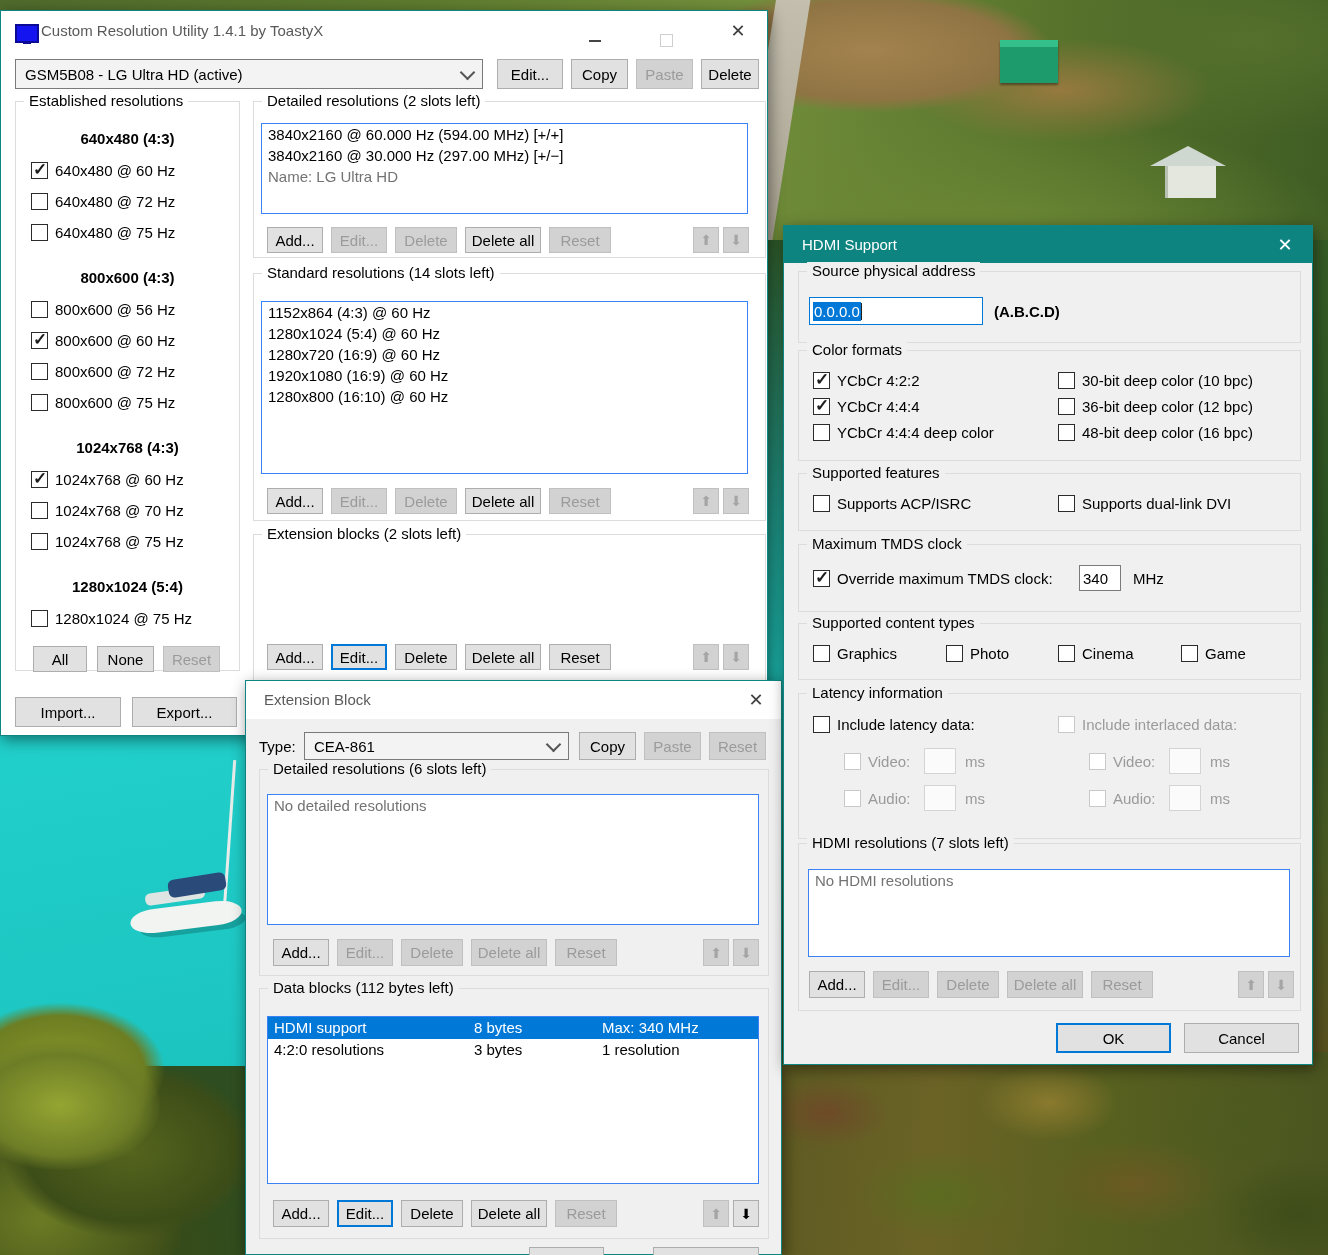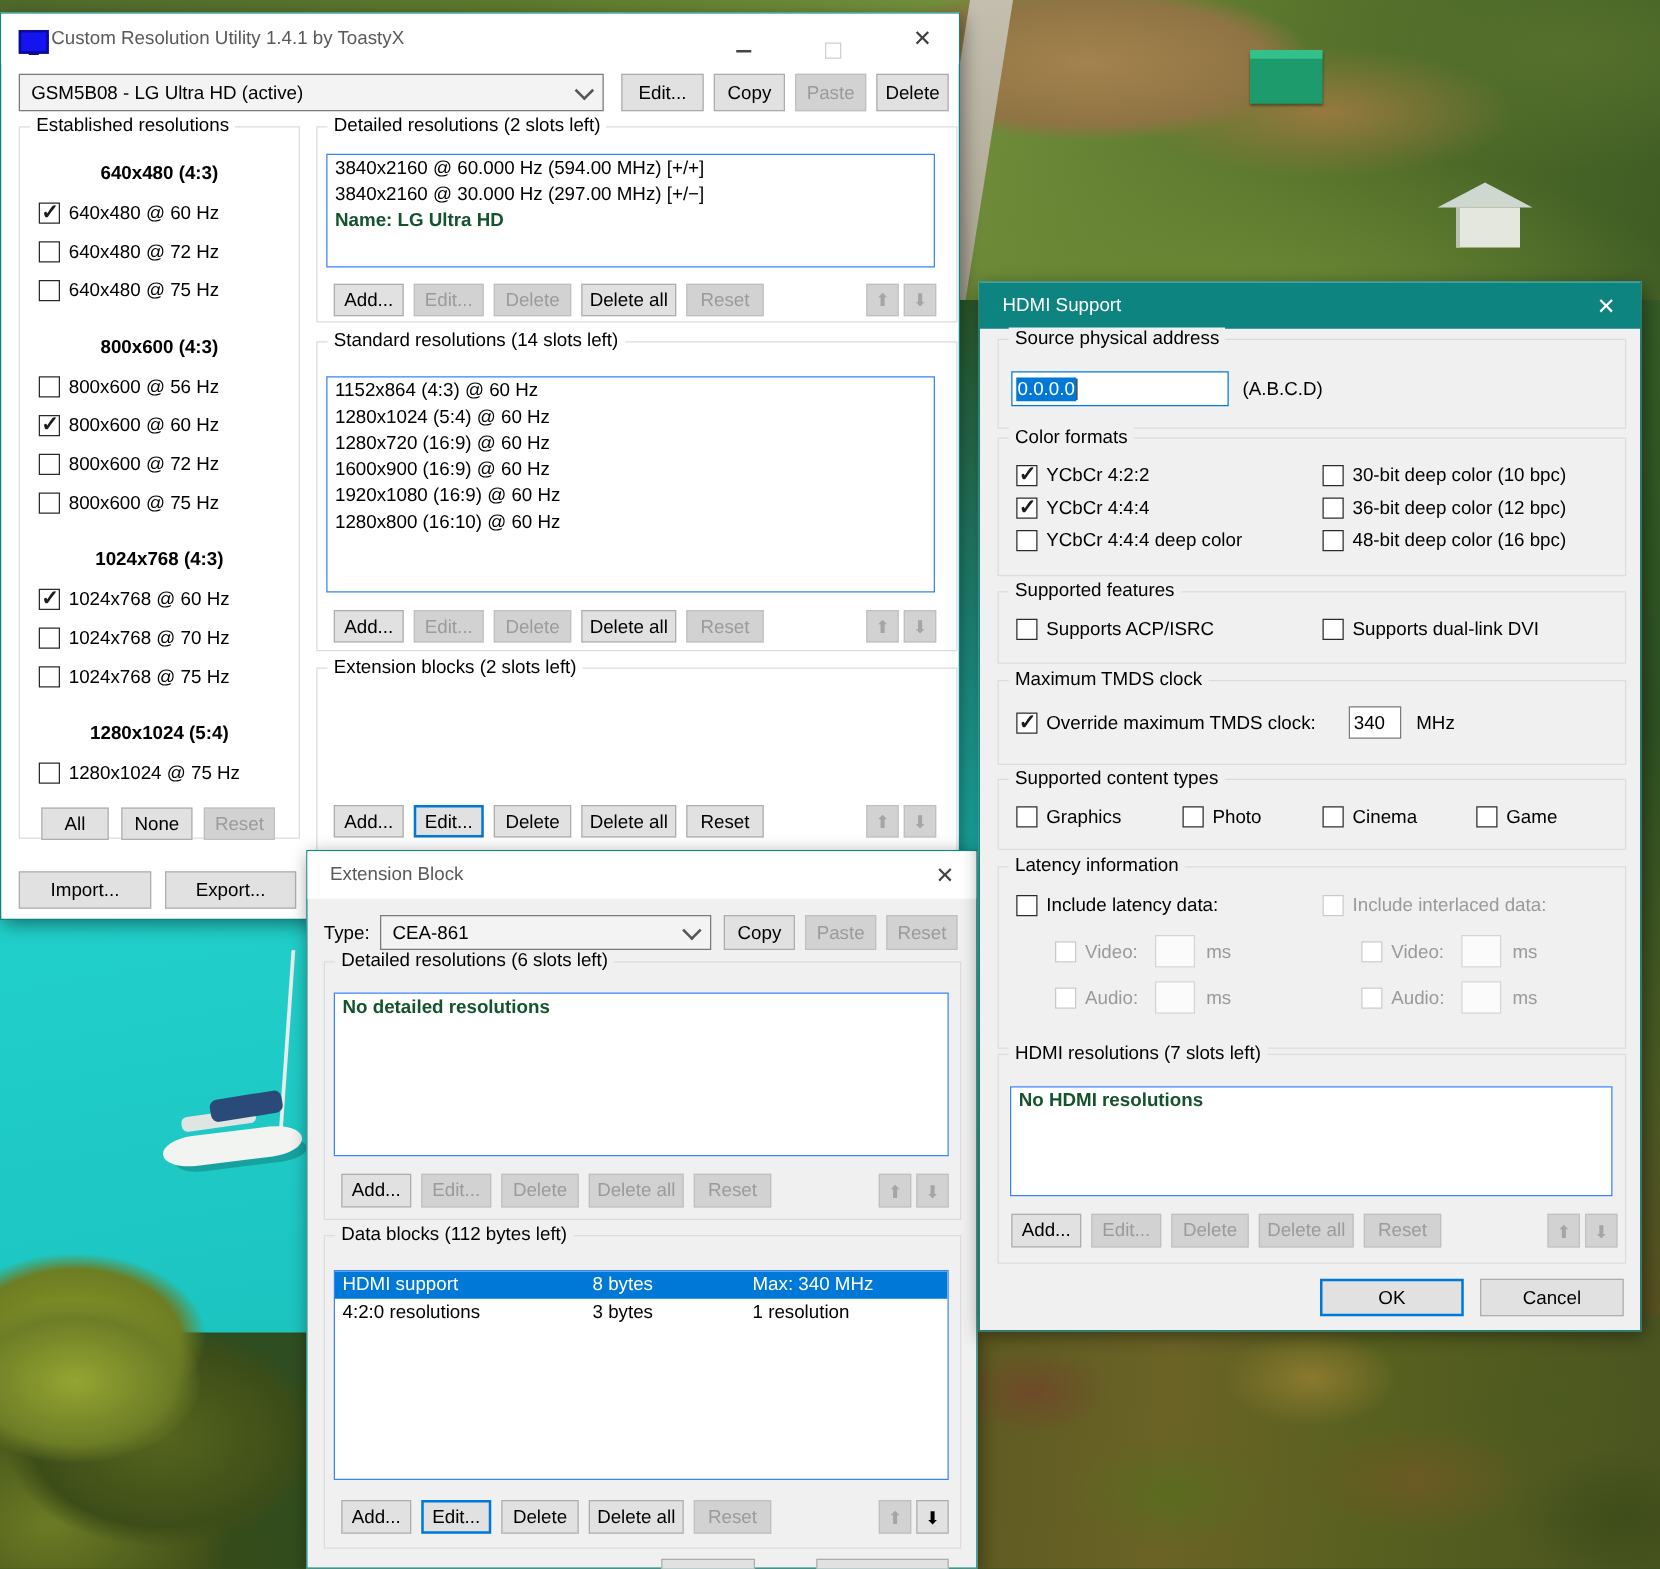--- a/index.html
+++ b/index.html
@@ -59,21 +59,21 @@
        display:flex;align-items:center;justify-content:center;font-size:15px;white-space:nowrap;}
   .btn.disabled{background:#d2d2d2;border-color:#c0c0c0;color:#9b9b9b;}
   .btn.focused{border:2px solid #0078d7;}
   .arrow{font-size:14px;color:#000;}
   .btn.disabled .arrow{color:#a5a5a5;}
   .groupbox{position:absolute;border:1px solid #dcdcdc;box-sizing:border-box;}
   .gb-label{position:absolute;top:-10px;left:8px;padding:0 5px;background:#fff;white-space:nowrap;}
   .dialog .gb-label{background:#f0f0f0;}
   .listbox{position:absolute;background:#fff;border:1px solid #3b82f6;box-sizing:border-box;overflow:hidden;}
   .li{padding:0 6px;line-height:21px;white-space:nowrap;}
-  .li.gray{color:#14532d;font-weight:bold;}
+  .li.gray{color:#737373;}
   .li.sel{background:#0078d7;color:#fff;}
   .combo{position:absolute;background:#f3f3f3;border:1px solid #7a7a7a;box-sizing:border-box;
          display:flex;align-items:center;padding:0 9px;}
   .chev{width:9px;height:9px;border-right:2px solid #555;border-bottom:2px solid #555;
         transform:rotate(45deg);margin-left:auto;margin-top:-4px;}
   .cbrow{position:absolute;display:flex;align-items:center;gap:7px;height:18px;white-space:nowrap;}
   .checkbox{width:17px;height:17px;background:#fff;border:1px solid #2b2b2b;box-sizing:border-box;position:relative;flex:none;}
   .checkbox.checked::after{content:"✓";position:absolute;left:1px;top:-4px;font-size:17px;font-weight:bold;color:#1c1c1c;}
   .checkbox.disabled{border-color:#c9c9c9;}
   .graytext{color:#9a9a9a;}
@@ -206,21 +206,20 @@
       <span class="arrow">⬇</span>
     </div>
 
   <div class="groupbox" style="left:252px;top:262px;width:513px;height:248px;">
     <span class="gb-label">Standard resolutions (14 slots left)</span>
   </div>
   <div class="listbox" style="left:260px;top:290px;width:487px;height:173px;">
     <div class="li">1152x864 (4:3) @ 60 Hz</div>
     <div class="li">1280x1024 (5:4) @ 60 Hz</div>
     <div class="li">1280x720 (16:9) @ 60 Hz</div>
-    <div class="li">1600x900 (16:9) @ 60 Hz</div>
     <div class="li">1920x1080 (16:9) @ 60 Hz</div>
     <div class="li">1280x800 (16:10) @ 60 Hz</div>
   </div>
   <div class="btn" style="left:266px;top:477px;width:56px;height:26px;">Add...</div>
   <div class="btn disabled" style="left:330px;top:477px;width:56px;height:26px;">Edit...</div>
   <div class="btn disabled" style="left:394px;top:477px;width:62px;height:26px;">Delete</div>
   <div class="btn" style="left:464px;top:477px;width:76px;height:26px;">Delete all</div>
   <div class="btn disabled" style="left:548px;top:477px;width:62px;height:26px;">Reset</div>
   <div class="btn disabled" style="left:692px;top:477px;width:26px;height:26px;">
       <span class="arrow">⬆</span>
@@ -314,21 +313,21 @@
     <span class="close-x" style="right:12px;color:#fff;">✕</span>
   </div>
 
   <div class="groupbox" style="left:14px;top:45px;width:503px;height:72px;">
     <span class="gb-label">Source physical address</span>
   </div>
   <div class="input" style="left:25px;top:71px;width:174px;height:28px;border-color:#0078d7;">
     <span class="sel-text">0.0.0.0</span>
       <span class="caret"></span>
   </div>
-  <span class="abs" style="left:210px;top:77px;">(A.B.C.D)</span>
+  <span class="abs" style="left:210px;top:77px;font-weight:bold;">(A.B.C.D)</span>
 
   <div class="groupbox" style="left:14px;top:124px;width:503px;height:111px;">
     <span class="gb-label">Color formats</span>
   </div>
   <div class="cbrow" style="left:29px;top:145px;">
       <span class="checkbox checked"></span>
       <span>YCbCr 4:2:2</span>
     </div>
   <div class="cbrow" style="left:29px;top:171px;">
       <span class="checkbox checked"></span>

